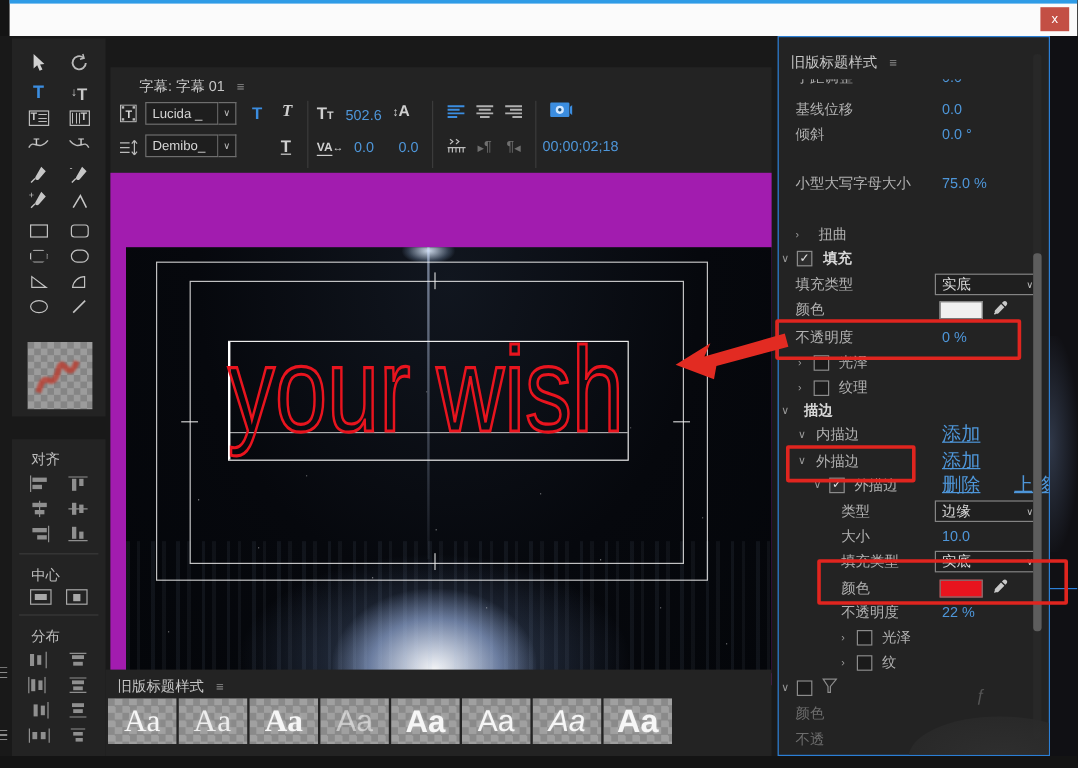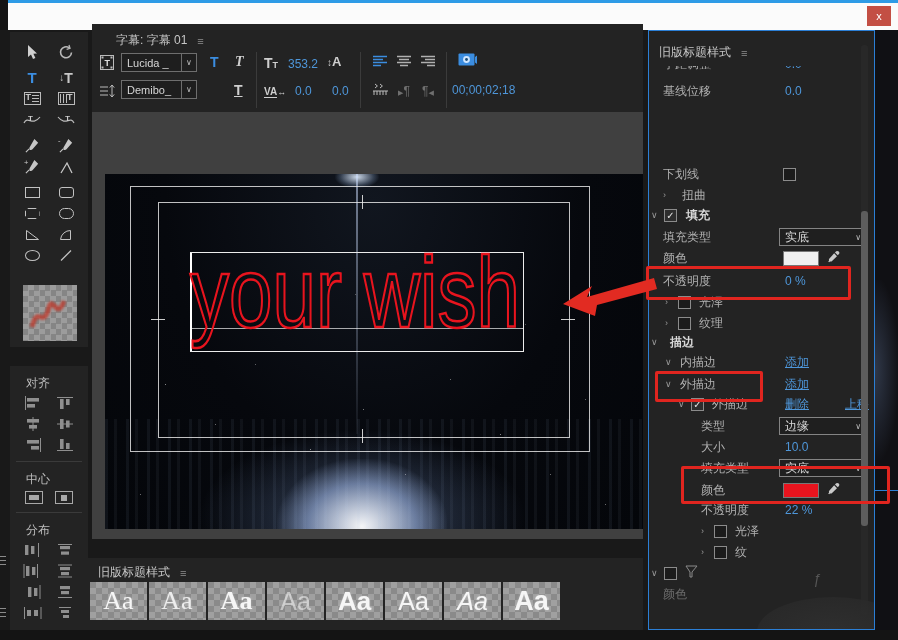--- a/index.html
+++ b/index.html
@@ -28,21 +28,21 @@
   .hr{height:1px;background:#3a3a3a;margin:8px 6px 0}
   .ctr{width:18px;height:13px;border:1px solid #a8a8a8;display:flex;align-items:center;justify-content:center;box-sizing:border-box}
   
   .sep{position:absolute;width:1px;top:28px;height:56px;background:#3b3b3b}
   .ddbox{position:absolute;height:19px;border:1px solid #6e6e6e;background:#1e1e1e;color:#d6d6d6;font-size:11px;
          display:flex;align-items:center;padding:0 5px;box-sizing:border-box;white-space:nowrap;overflow:hidden}
   .ddchev{position:absolute;height:19px;width:15px;border:1px solid #6e6e6e;border-left:none;background:#1e1e1e;
           color:#bdbdbd;font-size:8px;display:flex;align-items:center;justify-content:center;box-sizing:border-box}
   .hot{color:#4e96d9;font-size:12px;white-space:nowrap}
   .Tbtn{font-size:14px;font-weight:bold;color:#cfcfcf}
-  .canvas{position:absolute;left:0;top:88px;width:551px;height:427px;background:#404040}
+  .canvas{position:absolute;left:0;top:88px;width:551px;height:427px;background:#a21caf}
   .video{position:absolute;left:13px;top:62px;width:538px;height:355px;overflow:hidden;
          background:radial-gradient(ellipse at 50% 8%,#11161f 0%,#06080d 55%,#04060a 100%)}
   .safe{position:absolute;border:1px solid rgba(240,240,240,.8)}
   .tick{position:absolute;background:rgba(240,240,240,.85)}
   .selbox{position:absolute;left:85px;top:78px;width:332px;height:98px;border:1px solid #ececec}
   
   .sw{width:57px;height:38px;margin-right:2px;display:flex;align-items:center;justify-content:center;
       background:repeating-conic-gradient(#a0a0a0 0 25%,#8a8a8a 0 50%);background-size:12px 12px;
       color:#f6f6f6;text-shadow:0 0 3px rgba(255,255,255,.35)}
   .sw1{font-family:"Liberation Serif",serif;font-size:26px}
@@ -57,21 +57,21 @@
   .props{position:absolute;left:648px;top:30px;width:227px;height:600px;background:#232323;
          border:1px solid #2b7fd6;box-sizing:border-box;overflow:hidden}
   .prow{position:absolute;left:0;width:214px;height:20px;display:flex;align-items:center;font-size:12px;color:#b2b2b2;white-space:nowrap}
   .val{position:absolute;left:136px;color:#4e96d9;font-size:12px;white-space:nowrap}
   .cbx{width:13px;height:13px;border:1px solid #8b8b8b;background:#1b1b1b;box-sizing:border-box;
        display:inline-flex;align-items:center;justify-content:center;font-size:10px;color:#e2e2e2;flex:none}
   .tw{color:#9a9a9a;font-size:9px;width:13px;flex:none;display:inline-block}
   .pdd{position:absolute;left:130px;width:88px;height:18px;border:1px solid #848484;background:#1f1f1f;color:#d8d8d8;
        font-size:12px;display:flex;align-items:center;justify-content:space-between;padding:0 5px;box-sizing:border-box}
   .pdd .chev{font-size:8px;color:#bdbdbd}
-  .link{color:#4e96d9;text-decoration:underline;font-size:12px}
+  .link{color:#4e96d9;text-decoration:underline;font-size:16px}
   .gbold{font-weight:bold;color:#d8d8d8}
   .swatch{position:absolute;left:134px;width:34px;height:13px;border:1px solid #777}
   .dropper{position:absolute;left:178px;top:2px}
   .dim{color:#6d6d6d}
   
   .ann{position:absolute;border:3px solid #e0251f;border-radius:2px;z-index:60;pointer-events:none}
 </style>
 </head>
 <body>
 
@@ -306,21 +306,21 @@
       <div class="tc">
           <svg width="20" height="14">
             <path d="M4 1.5 H16" stroke="#8f8f8f"></path>
             <rect x="6" y="4" width="8" height="3" fill="#8f8f8f"></rect>
             <rect x="8" y="9" width="6" height="3" fill="#8f8f8f"></rect>
           </svg>
         </div>
     </div>
   </div>
 
-  <div class="panel" style="left:92px;top:24px;width:551px;height:515px">
+  <div class="panel" style="left:92px;top:56px;width:551px;height:515px">
     <div class="ph" style="left:24px;top:8px">
       <span>字幕: 字幕 01</span>
       <span class="menu">≡</span>
     </div>
 
     <div>
       <div class="abs" style="left:8px;top:31px">
         <svg width="14" height="15" viewBox="0 0 14 15">
             <rect x="0.5" y="0.5" width="13" height="14" fill="none" stroke="#bbb"></rect>
             <rect x="1.5" y="1.5" width="2" height="2" fill="#bbb"></rect>
@@ -348,21 +348,21 @@
 
       <span class="abs Tbtn" style="left:118px;top:30px;color:#3b8de0">T</span>
       <span class="abs Tbtn" style="left:143px;top:30px;font-style:italic;font-family:'Liberation Serif',serif">T</span>
       <span class="abs Tbtn" style="left:142px;top:58px;text-decoration:underline">T</span>
 
       <div class="sep" style="left:164px"></div>
 
       <span class="abs" style="left:172px;top:30px">
         <span style="font-size:14px;font-weight:bold;color:#cfcfcf">T</span><span style="font-size:9px;font-weight:bold;color:#cfcfcf">T</span>
       </span>
-      <span class="abs hot" style="left:196px;top:33px">353.2</span>
+      <span class="abs hot" style="left:196px;top:33px">502.6</span>
       <span class="abs" style="left:235px;top:28px">
         <span style="font-size:10px;color:#cfcfcf">↕</span><span style="font-size:13px;font-weight:bold;color:#cfcfcf">A</span>
       </span>
       <span class="abs" style="left:172px;top:57px">
         <span style="font-size:10px;font-weight:bold;color:#cfcfcf;border-bottom:1px solid #cfcfcf">VA</span><span style="font-size:9px;color:#cfcfcf">↔</span>
       </span>
       <span class="abs hot" style="left:203px;top:60px">0.0</span>
       <span class="abs hot" style="left:240px;top:60px">0.0</span>
 
       <div class="sep" style="left:268px"></div>
@@ -483,23 +483,27 @@
       <div class="prow" style="top:-12px;position:relative;padding-left:14px">
         <span class="lab">字距调整</span>
         <span class="val">0.0</span>
       </div>
     </div>
 
     <div class="prow" style="top:50px;padding-left:14px">
       <span class="lab">基线位移</span>
       <span class="val">0.0</span>
     </div>
-    <div class="prow" style="top:133px;padding-left:14px">
-      <span class="lab">下划线</span>
-      <span class="cbx" style="position:absolute;left:134px"></span>
+    <div class="prow" style="top:71px;padding-left:14px">
+      <span class="lab">倾斜</span>
+      <span class="val">0.0 °</span>
+    </div>
+    <div class="prow" style="top:112px;padding-left:14px">
+      <span class="lab">小型大写字母大小</span>
+      <span class="val">75.0 %</span>
     </div>
     <div class="prow" style="top:154px;padding-left:14px">
       <span class="tw">›</span>
       <span class="lab" style="margin-left:6px">扭曲</span>
     </div>
     <div class="prow" style="top:174px;padding-left:2px">
       <span class="tw">∨</span>
       <span class="cbx" style="margin-right:9px;background:#2d2d2d">✓</span>
       <span class="lab gbold">填充</span>
     </div>
@@ -600,20 +604,23 @@
       <span class="cbx" style="margin-right:8px"></span>
       <span>
         <svg width="13" height="13" viewBox="0 0 13 13">
             <path d="M1 1 H12 L7 7 V12 L5 12 V7 Z" fill="none" stroke="#8b8b8b"></path>
           </svg>
       </span>
     </div>
     <div class="prow dim" style="top:553px;padding-left:14px">
       <span class="lab dim">颜色</span>
     </div>
+    <div class="prow dim" style="top:575px;padding-left:14px">
+      <span class="lab dim">不透</span>
+    </div>
 
     <div class="abs" style="left:212px;top:14px;width:7px;height:570px;background:#282828;border-radius:3px"></div>
     <div class="abs" style="left:212px;top:180px;width:7px;height:315px;background:#5d5d5d;border-radius:3px"></div>
 
     <div class="abs" style="left:108px;top:566px;width:152px;height:70px;border-radius:50%;background:radial-gradient(#313131,#272727);opacity:.85"></div>
     <span class="abs" style="left:164px;top:540px;color:#555;font-size:14px;font-style:italic">ƒ</span>
   </div>
 
   <div class="abs" style="left:875px;top:30px;width:23px;height:610px;background:#101014">
     <div class="abs" style="left:0;top:250px;width:23px;height:180px;background:radial-gradient(ellipse at 0% 50%,rgba(130,160,210,.28),transparent 75%)"></div>

